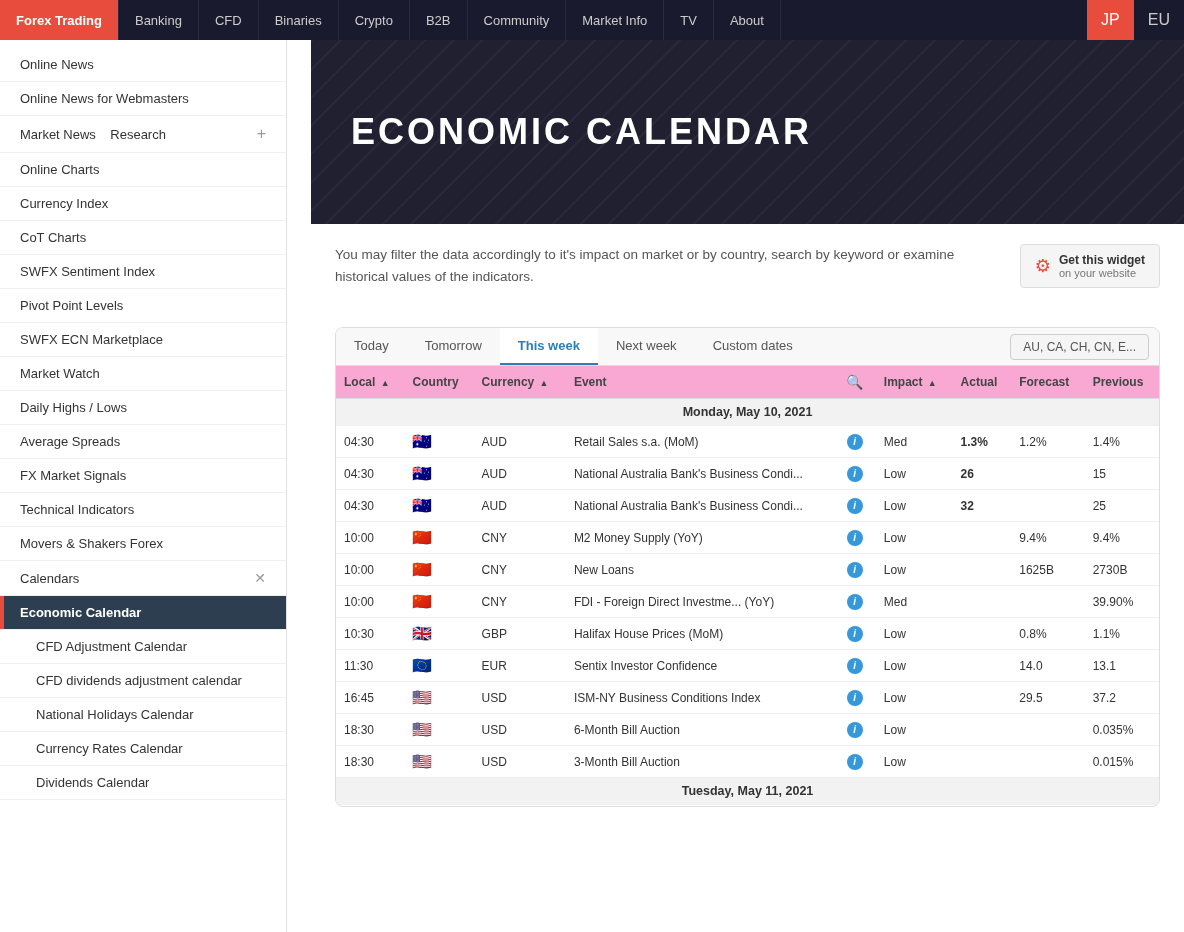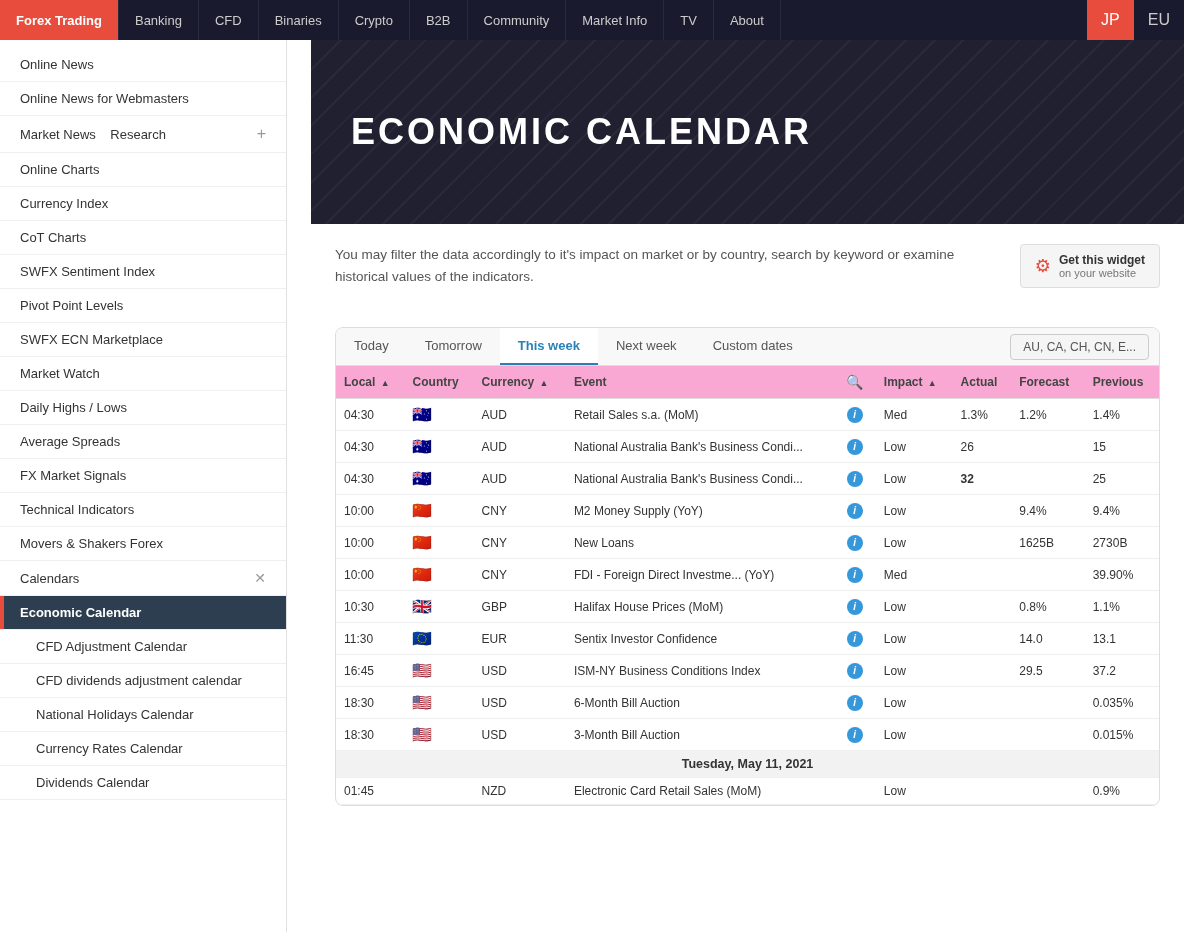--- a/index.html
+++ b/index.html
@@ -219,21 +219,21 @@
       border-radius: 50%;
       background: #3498db;
       color: #fff;
       font-size: 10px;
       cursor: pointer;
       font-style: italic;
       font-weight: bold;
     }
     .impact-med { color: #e67e22; font-size: 11px; }
     .impact-low { color: #27ae60; font-size: 11px; }
-    .actual-green { color: #27ae60; font-weight: normal; }
+    .actual-green { color: #27ae60; font-weight: bold; }
     .actual-orange { color: #e67e22; font-weight: bold; }
     .search-col { text-align: right; }
     .search-icon-th {
       display: inline-flex;
       align-items: center;
       justify-content: center;
       cursor: pointer;
       color: #555;
       font-size: 14px;
     }
@@ -409,20 +409,23 @@
                   <span class="search-icon-th">🔍</span>
                 </th>
                 <th class="sortable">Impact <span class="sort-arrow">▲</span></th>
                 <th>Actual</th>
                 <th>Forecast</th>
                 <th>Previous</th>
               </tr>
             </thead>
             <tbody>
 
+              <tr class="section-header">
+                <td colspan="9">Monday, May 10, 2021</td>
+              </tr>
 
               <tr>
                 <td>04:30</td>
                 <td><span class="flag-emoji">🇦🇺</span></td>
                 <td>AUD</td>
                 <td>Retail Sales s.a. (MoM)</td>
                 <td><span class="info-btn">i</span></td>
                 <td class="impact-med">Med</td>
                 <td class="actual-green">1.3%</td>
                 <td>1.2%</td>

